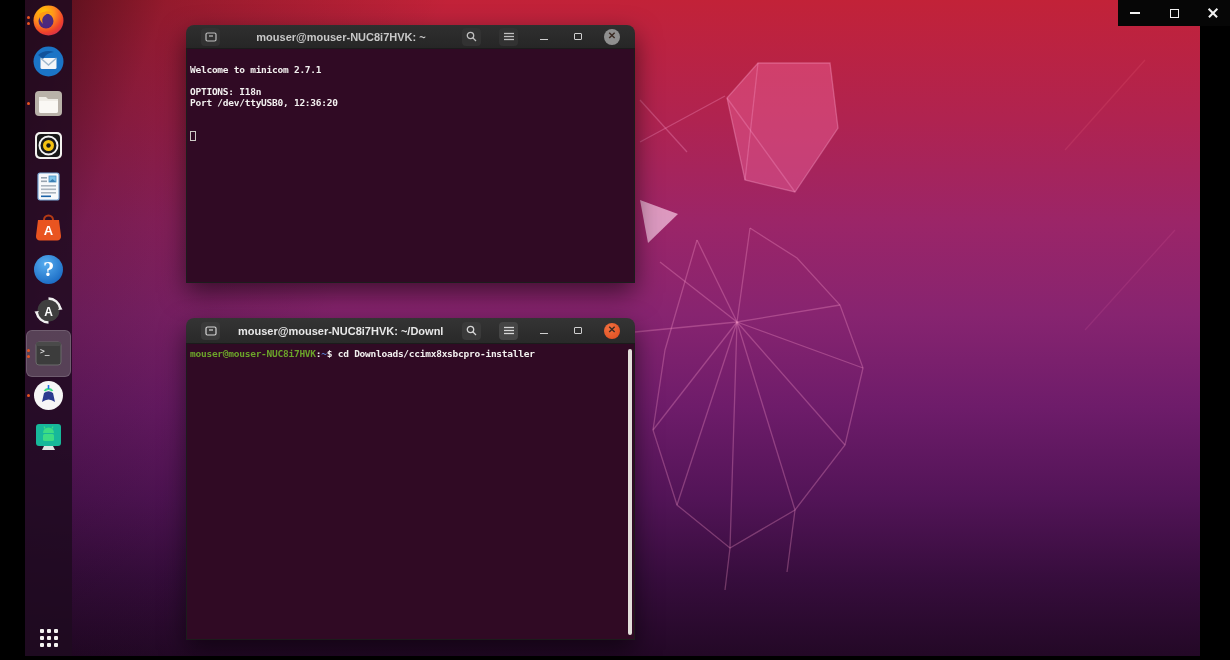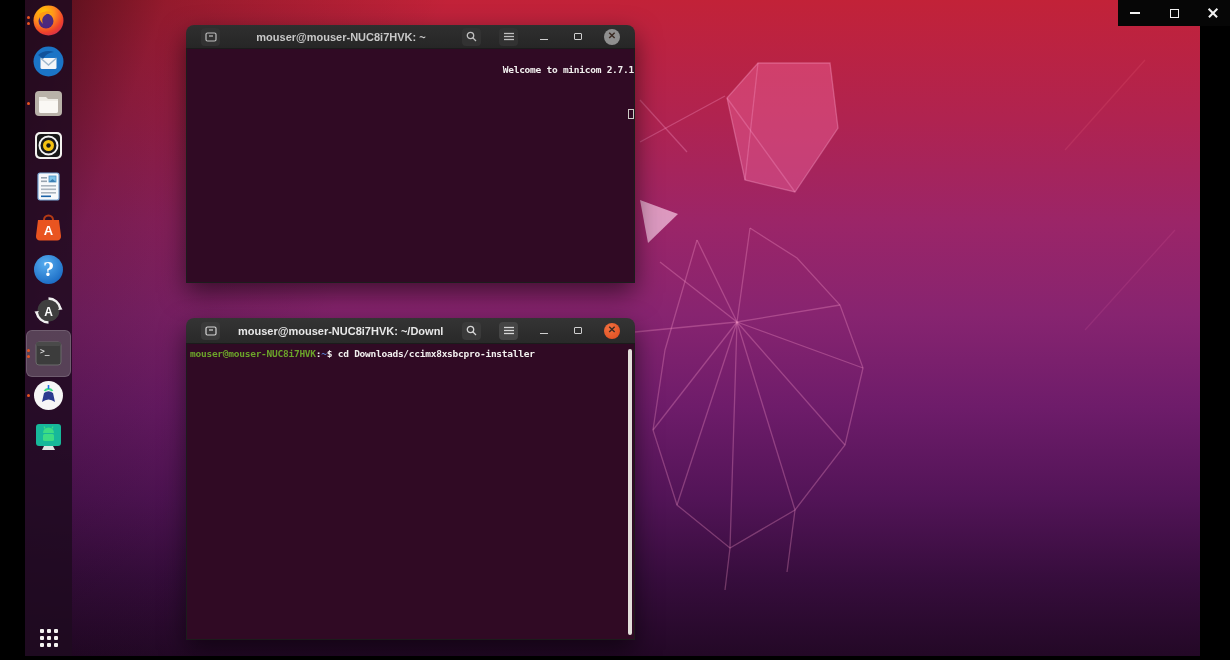--- a/index.html
+++ b/index.html
@@ -316,24 +316,26 @@
     <div class="tb-btn tb-plain">
         <div class="ic-min"></div>
       </div>
     <div class="tb-btn tb-plain">
         <div class="ic-max"></div>
       </div>
     <div class="close-circle close-gray">
         <span class="close-x">✕</span>
       </div>
   </div>
-  <div class="term" style="height:234px;text-align:right;">
+  <div class="term" style="height:234px;">
     <div class="tline"></div>
     <div class="tline">Welcome to minicom 2.7.1</div>
     <div class="tline"></div>
+    <div class="tline">OPTIONS: I18n</div>
+    <div class="tline">Port /dev/ttyUSB0, 12:36:20</div>
     <div class="tline"></div>
     <div class="tline"></div>
     <div class="tline"><span class="cursor-hollow"></span></div>
   </div>
 </div>
 
 <div class="win focused" style="left:186px; top:318px; width:449px;">
   <div class="tbar" style="height:26px;">
     <div class="tb-btn">
       <svg class="tb-svg" width="12" height="11">

